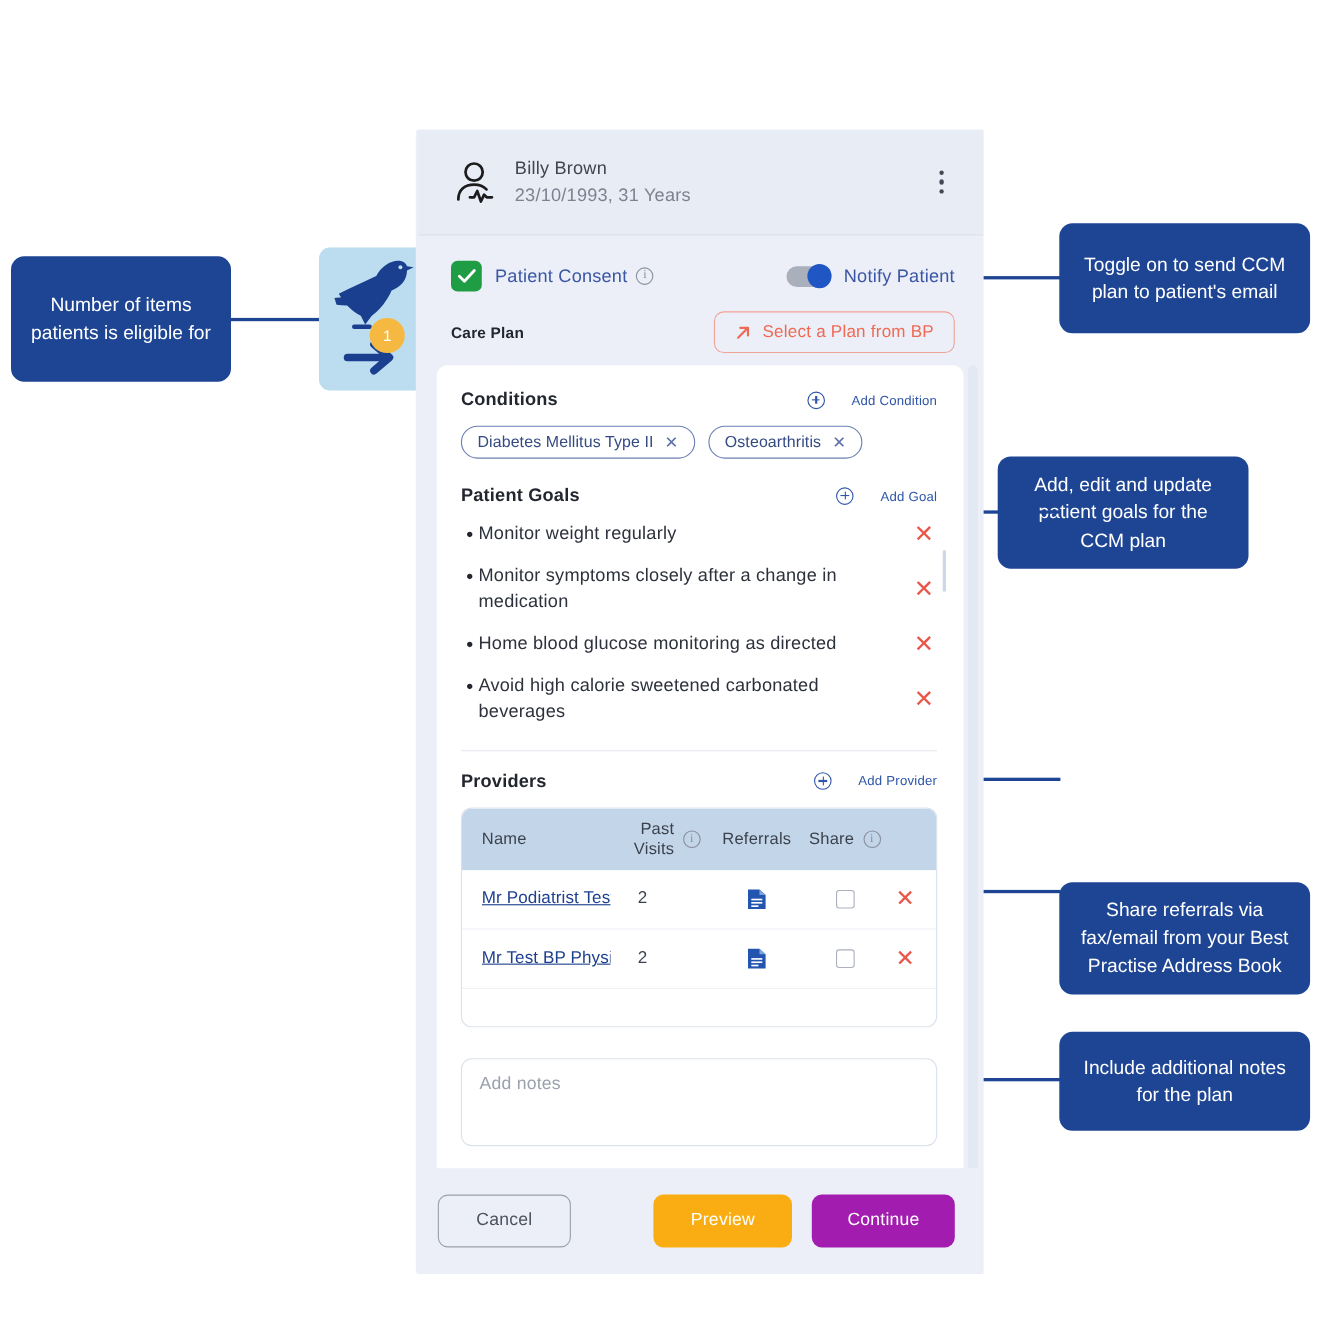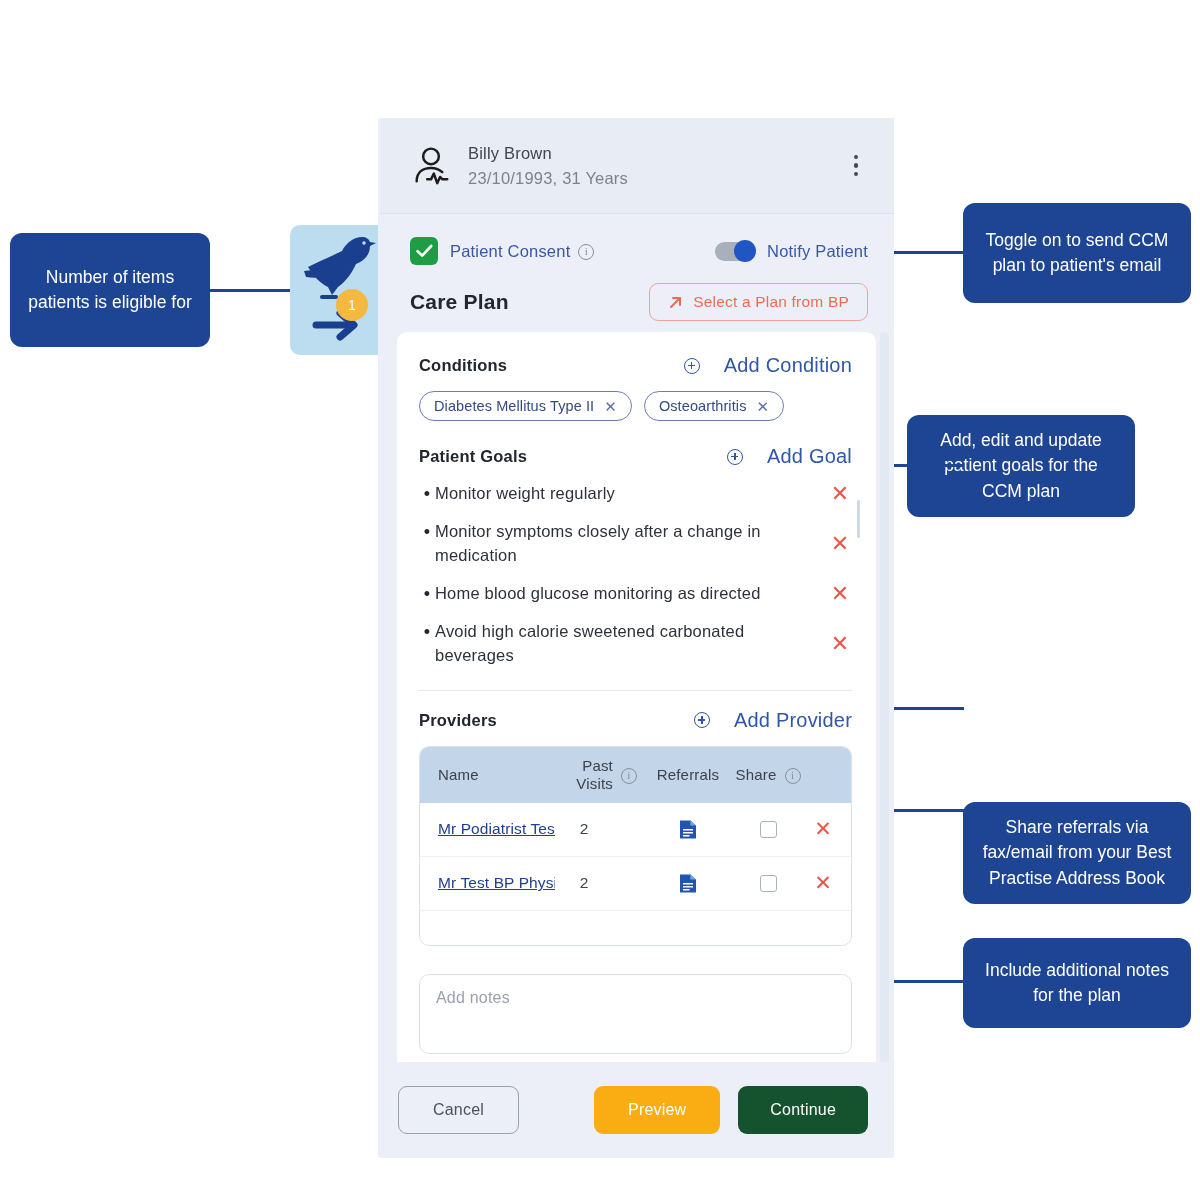--- a/index.html
+++ b/index.html
@@ -113,21 +113,21 @@
     width: 22px; height: 22px; border-radius: 50%;
     background: #1f56c4;
   }
   .toggle-label { font-size: 16.5px; color: #3a56a5; margin-left: 12px; letter-spacing:.2px;}
 
   
   .careplan-row {
     display: flex; align-items: center;
     padding: 6px 26px 10px 30px; height: 56px;
   }
-  .careplan-title { font-size: 21px; color: #22262f; font-weight: bold; letter-spacing:.2px;}
+  .careplan-title { font-size: 14px; color: #22262f; font-weight: bold; letter-spacing:.2px;}
   .btn-bp {
     border: 1.4px solid #f0a397; border-radius: 9px;
     color: #ef6a55; background: transparent;
     font-size: 15.5px; padding: 9px 18px;
     display: flex; align-items: center; gap: 10px; cursor: pointer;
     font-family: "Liberation Sans", sans-serif; letter-spacing:.2px;
   }
 
   
   .content-wrap { position: relative; padding: 0 18px 0 17px; height: 736px; }
@@ -141,21 +141,21 @@
   }
   .scrollbar-track {
     position: absolute; right: 5px; top: 0; width: 9px; height: 736px;
     background: #e3e9f3; border-radius: 5px;
   }
 
   .sec-head { display: flex; align-items: center; margin-bottom: 14px; }
   .sec-title { font-size: 16.5px; color: #22262f; font-weight: bold; letter-spacing:.2px;}
   .add-link {
     margin-left: auto; display: flex; align-items: center; gap: 24px;
-    color: #2f56a8; font-size: 20px; cursor: pointer; letter-spacing:.2px;
+    color: #2f56a8; font-size: 12px; cursor: pointer; letter-spacing:.2px;
   }
   .plus-circ {
     width: 16px; height: 16px; border-radius: 50%; border: 1.4px solid #2f56a8;
     position: relative; flex: 0 0 16px;
   }
   .plus-circ::before, .plus-circ::after {
     content:""; position:absolute; background:#2f56a8;
   }
   .plus-circ::before { left: 3px; top: 6.3px; width: 7.4px; height: 1.4px; }
   .plus-circ::after  { top: 3px; left: 6.3px; height: 7.4px; width: 1.4px; }
@@ -246,21 +246,21 @@
   }
   .btn-cancel {
     border: 1.3px solid #9aa0ad; background: transparent;
     color: #4c525e; padding: 14px 34px;
   }
   .btn-preview {
     background: #f9ad13; border: none; color: #ffffff;
     padding: 15px 34px; margin-left: auto; margin-right: 18px; text-align: center;
   }
   .btn-continue {
-    background: #14532d; border: none; color: #ffffff;
+    background: #a21caf; border: none; color: #ffffff;
     padding: 15px 32px;
   }
 </style>
 </head>
 <body>
 
 <div id="stage">
 
   <div class="callout" style="left:10px; top:233px; width:200px; height:114px;">
     <span>Number of items patients is eligible for</span>

